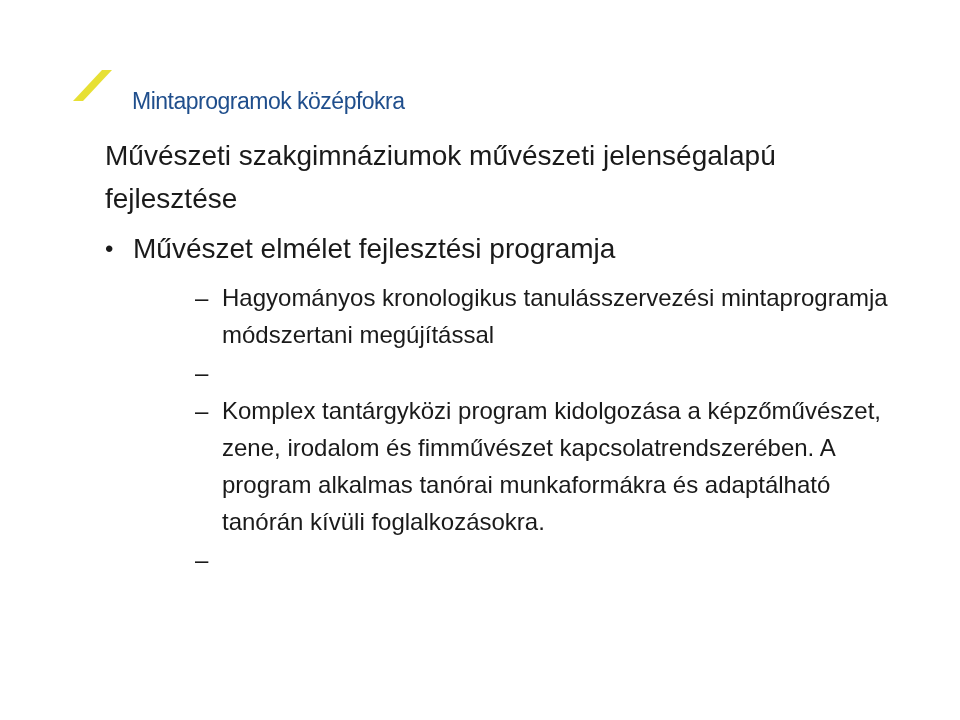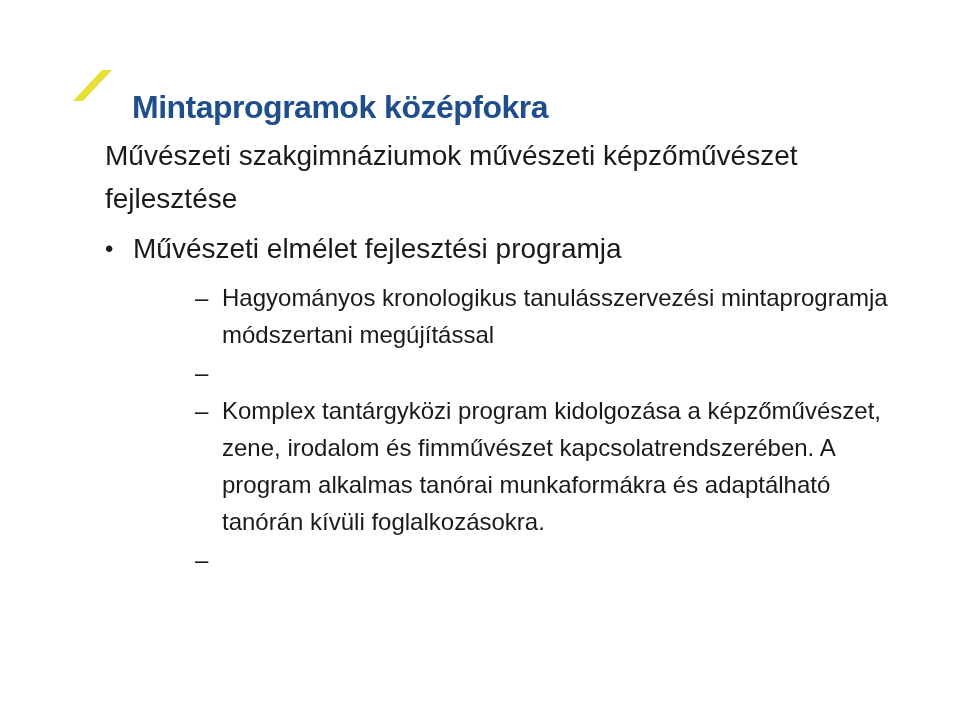--- a/index.html
+++ b/index.html
@@ -15,22 +15,22 @@
 
   .accent-slash {
     position: absolute;
     left: 70px; top: 66px;
     width: 46px; height: 38px;
   }
 
   .slide-title {
     position: absolute;
     left: 132px; top: 66px;
-    font-size: 32px;
-    font-weight: bold;
+    font-size: 23px;
+    font-weight: normal;
     line-height: 40px;
     color: #1f4e8c;
     letter-spacing: -0.5px;
     white-space: nowrap;
   }
 
   .slide-subtitle {
     position: absolute;
     left: 105px; top: 134px;
     font-size: 28px;
@@ -76,26 +76,26 @@
 <body>
 
 <div class="slide">
 
   <svg class="accent-slash" viewBox="0 0 46 38" aria-hidden="true">
     <polygon points="3,35 13,35 42,4 32,4" fill="#e7e034"></polygon>
   </svg>
 
   <h1 class="slide-title">Mintaprogramok középfokra</h1>
 
-  <div class="slide-subtitle">Művészeti szakgimnáziumok művészeti képzőművészet
+  <div class="slide-subtitle">Művészeti szakgimnáziumok művészeti jelenségalapú
 fejlesztése</div>
 
   <div class="bullet-item">
     <span class="bullet-marker">•</span>
-    <span class="bullet-text">Művészeti elmélet fejlesztési programja</span>
+    <span class="bullet-text">Művészet elmélet fejlesztési programja</span>
   </div>
 
   <div class="sub-bullets">
 
     <div class="sub-bullet-item">
       <span class="sub-bullet-marker">–</span>
       <span class="sub-bullet-text">Hagyományos kronologikus tanulásszervezési mintaprogramja
 módszertani megújítással</span>
     </div>
 

